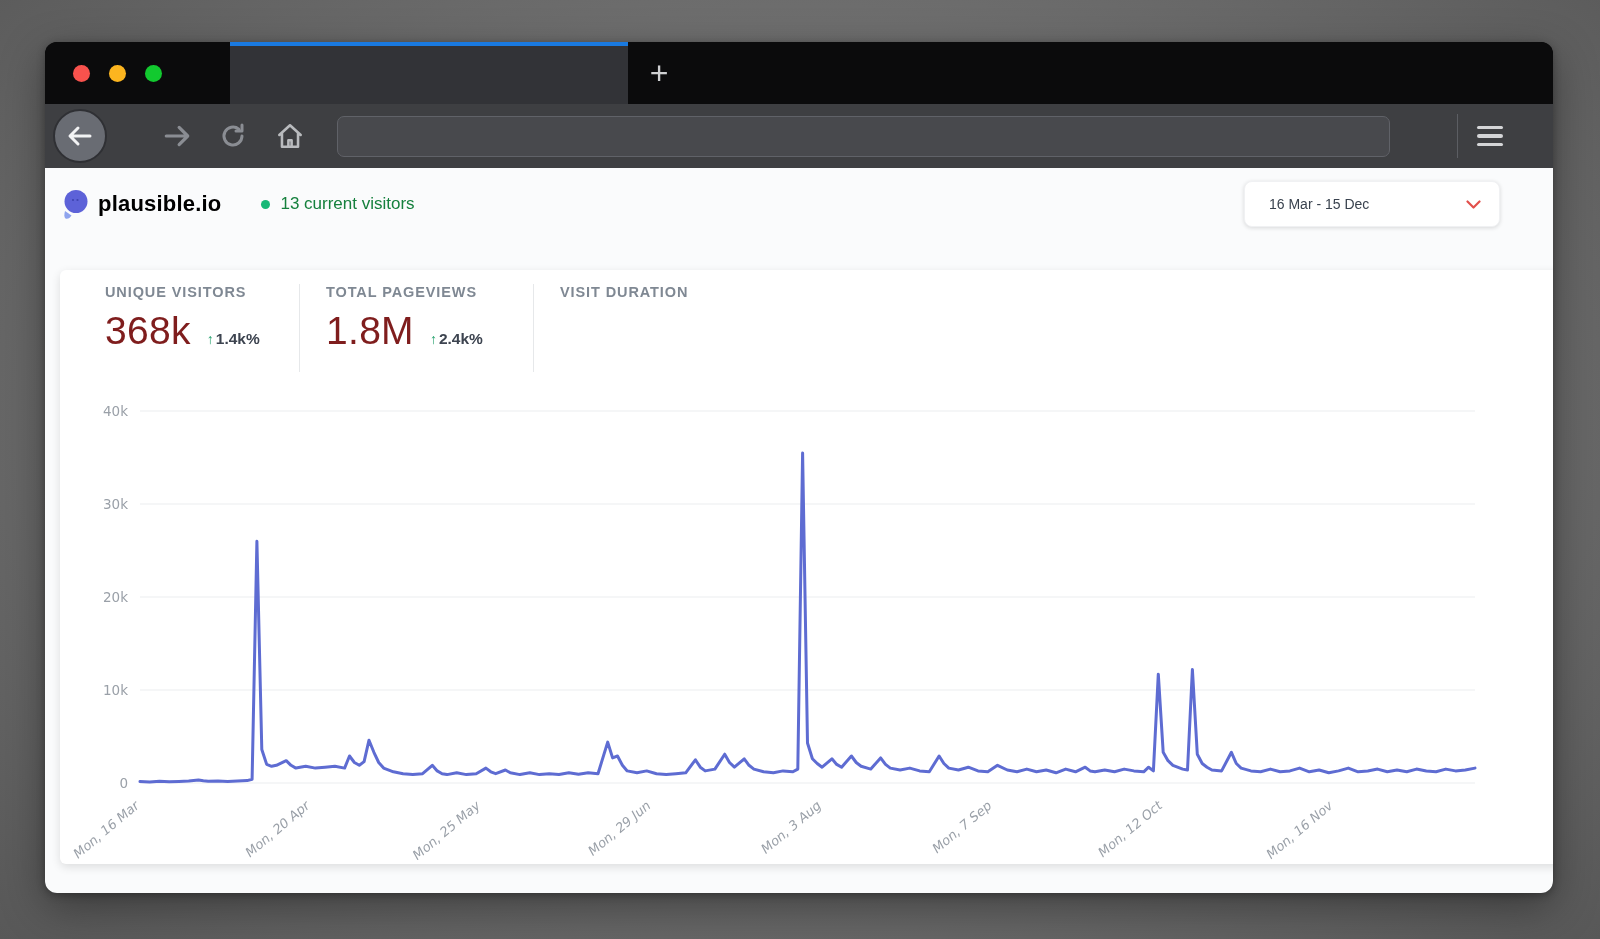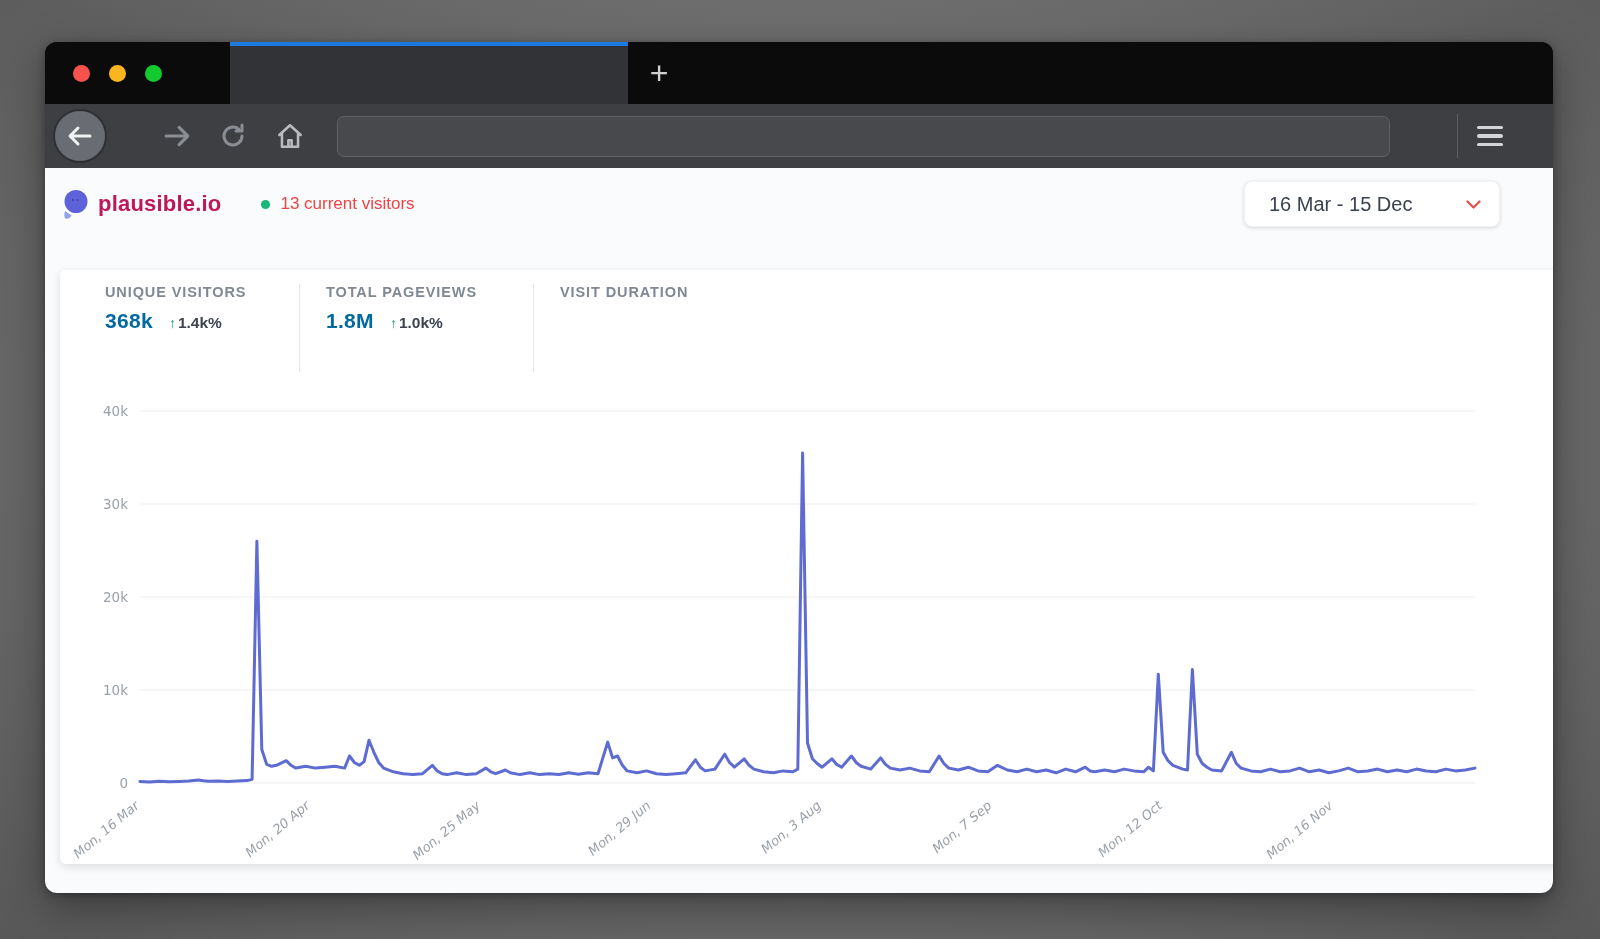--- a/index.html
+++ b/index.html
@@ -40,39 +40,39 @@
     color:#d7d8da; font-size:15px; padding:0 14px; outline:none; }
   .toolbar-sep { position:absolute; left:1412px; top:10px; width:1px; height:44px; background:#5c5e63; }
   .menu-btn { position:absolute; left:1428px; top:15px; width:34px; height:34px;
     display:flex; flex-direction:column; justify-content:center; gap:5px; align-items:center; }
   .menu-btn i { display:block; width:26px; height:3.5px; border-radius:2px; background:#d4d5d7; }
   
   .viewport { position:relative; height:725px; background:#fafbfc; }
   .dash-header { position:absolute; left:17px; right:53px; top:12px; height:48px;
     display:flex; align-items:center; justify-content:space-between; }
   .brand-group { display:flex; align-items:center; }
-  .brand-name { font-size:22px; font-weight:700; color:#be185d; letter-spacing:.2px; margin-left:9px; }
+  .brand-name { font-size:22px; font-weight:700; color:#000000; letter-spacing:.2px; margin-left:9px; }
   .visitors-group { display:flex; align-items:center; margin-left:40px; }
   .live-dot { width:9px; height:9px; border-radius:50%; background:#17b877; margin-right:10px; }
-  .visitors-label { font-size:17px; color:#ef4444; font-weight:500; }
+  .visitors-label { font-size:17px; color:#15803d; font-weight:500; }
   .date-btn { display:flex; align-items:center; justify-content:space-between;
     width:256px; height:46px; background:#fff; border-radius:8px; border:1px solid #f0f1f3;
     box-shadow:0 1px 4px rgba(0,0,0,.14); padding:0 18px 0 24px; cursor:pointer; }
-  .date-label { font-size:20px; font-weight:500; color:#39424e; }
+  .date-label { font-size:14px; font-weight:500; color:#39424e; }
   
   .card { position:absolute; left:15px; top:102px; width:1576px; height:594px;
     background:#ffffff; border-radius:6px;
     box-shadow:0 3px 10px rgba(0,0,0,.12); }
   .stats-row { display:flex; padding-top:14px; }
   .stat { padding-left:45px; height:88px; }
   .stat + .stat { border-left:1px solid #e6e8ea; padding-left:26px; }
   .stat-1 { width:239px; } .stat-2 { width:234px; } .stat-3 { width:212px; } .stat-4 { width:320px; border-right:none; }
   .stat-label { font-size:14.5px; font-weight:700; letter-spacing:.9px; color:#7f8893; }
   .stat-value-row { display:flex; align-items:baseline; margin-top:9px; }
-  .stat-value { font-size:21px; font-weight:700; color:#0369a1; letter-spacing:.3px; }
+  .stat-value { font-size:39px; font-weight:400; color:#7f1d1d; letter-spacing:.3px; }
   .stat-change { margin-left:16px; font-size:15.5px; font-weight:600; color:#3d4450; }
   .stat-arrow { font-size:14px; font-weight:700; margin-right:2px; }
   .arrow-green { color:#22a06b; }
   .arrow-red { color:#e25b52; }
   .download-btn { position:absolute; right:44px; top:80px; width:22px; height:22px; color:#2b3442; cursor:pointer; }
   .chart-wrap { position:absolute; left:0; top:120px; width:1440px; height:470px; }
   .gridline { stroke:#ebedef; stroke-width:1; }
   .ytick { font-family:"DejaVu Sans", sans-serif; font-size:13.5px; fill:#9aa0a8; text-anchor:end; }
   .xtick { font-family:"DejaVu Sans", sans-serif; font-style:italic; font-size:13px; fill:#9aa0a8; text-anchor:end; }
   .dataline { stroke-width:3; stroke-linejoin:round; stroke-linecap:round; }
@@ -155,21 +155,21 @@
           <div class="stat-label">UNIQUE VISITORS</div>
           <div class="stat-value-row">
             <span class="stat-value">368k</span>
             <span class="stat-change"><span class="stat-arrow arrow-green">↑</span><span>1.4k%</span></span>
           </div>
         </div>
         <div class="stat stat-2">
           <div class="stat-label">TOTAL PAGEVIEWS</div>
           <div class="stat-value-row">
             <span class="stat-value">1.8M</span>
-            <span class="stat-change"><span class="stat-arrow arrow-green">↑</span><span>1.0k%</span></span>
+            <span class="stat-change"><span class="stat-arrow arrow-green">↑</span><span>2.4k%</span></span>
           </div>
         </div>
         <div class="stat stat-4">
           <div class="stat-label">VISIT DURATION</div>
         </div>
       </div>
 
       <div class="download-btn">
         <svg width="22" height="22" viewBox="0 0 22 22" fill="none" stroke="currentColor" stroke-width="2" stroke-linecap="round" stroke-linejoin="round">
             <path d="M11 3 v9 M7 8.5 L11 12.5 L15 8.5"></path>

